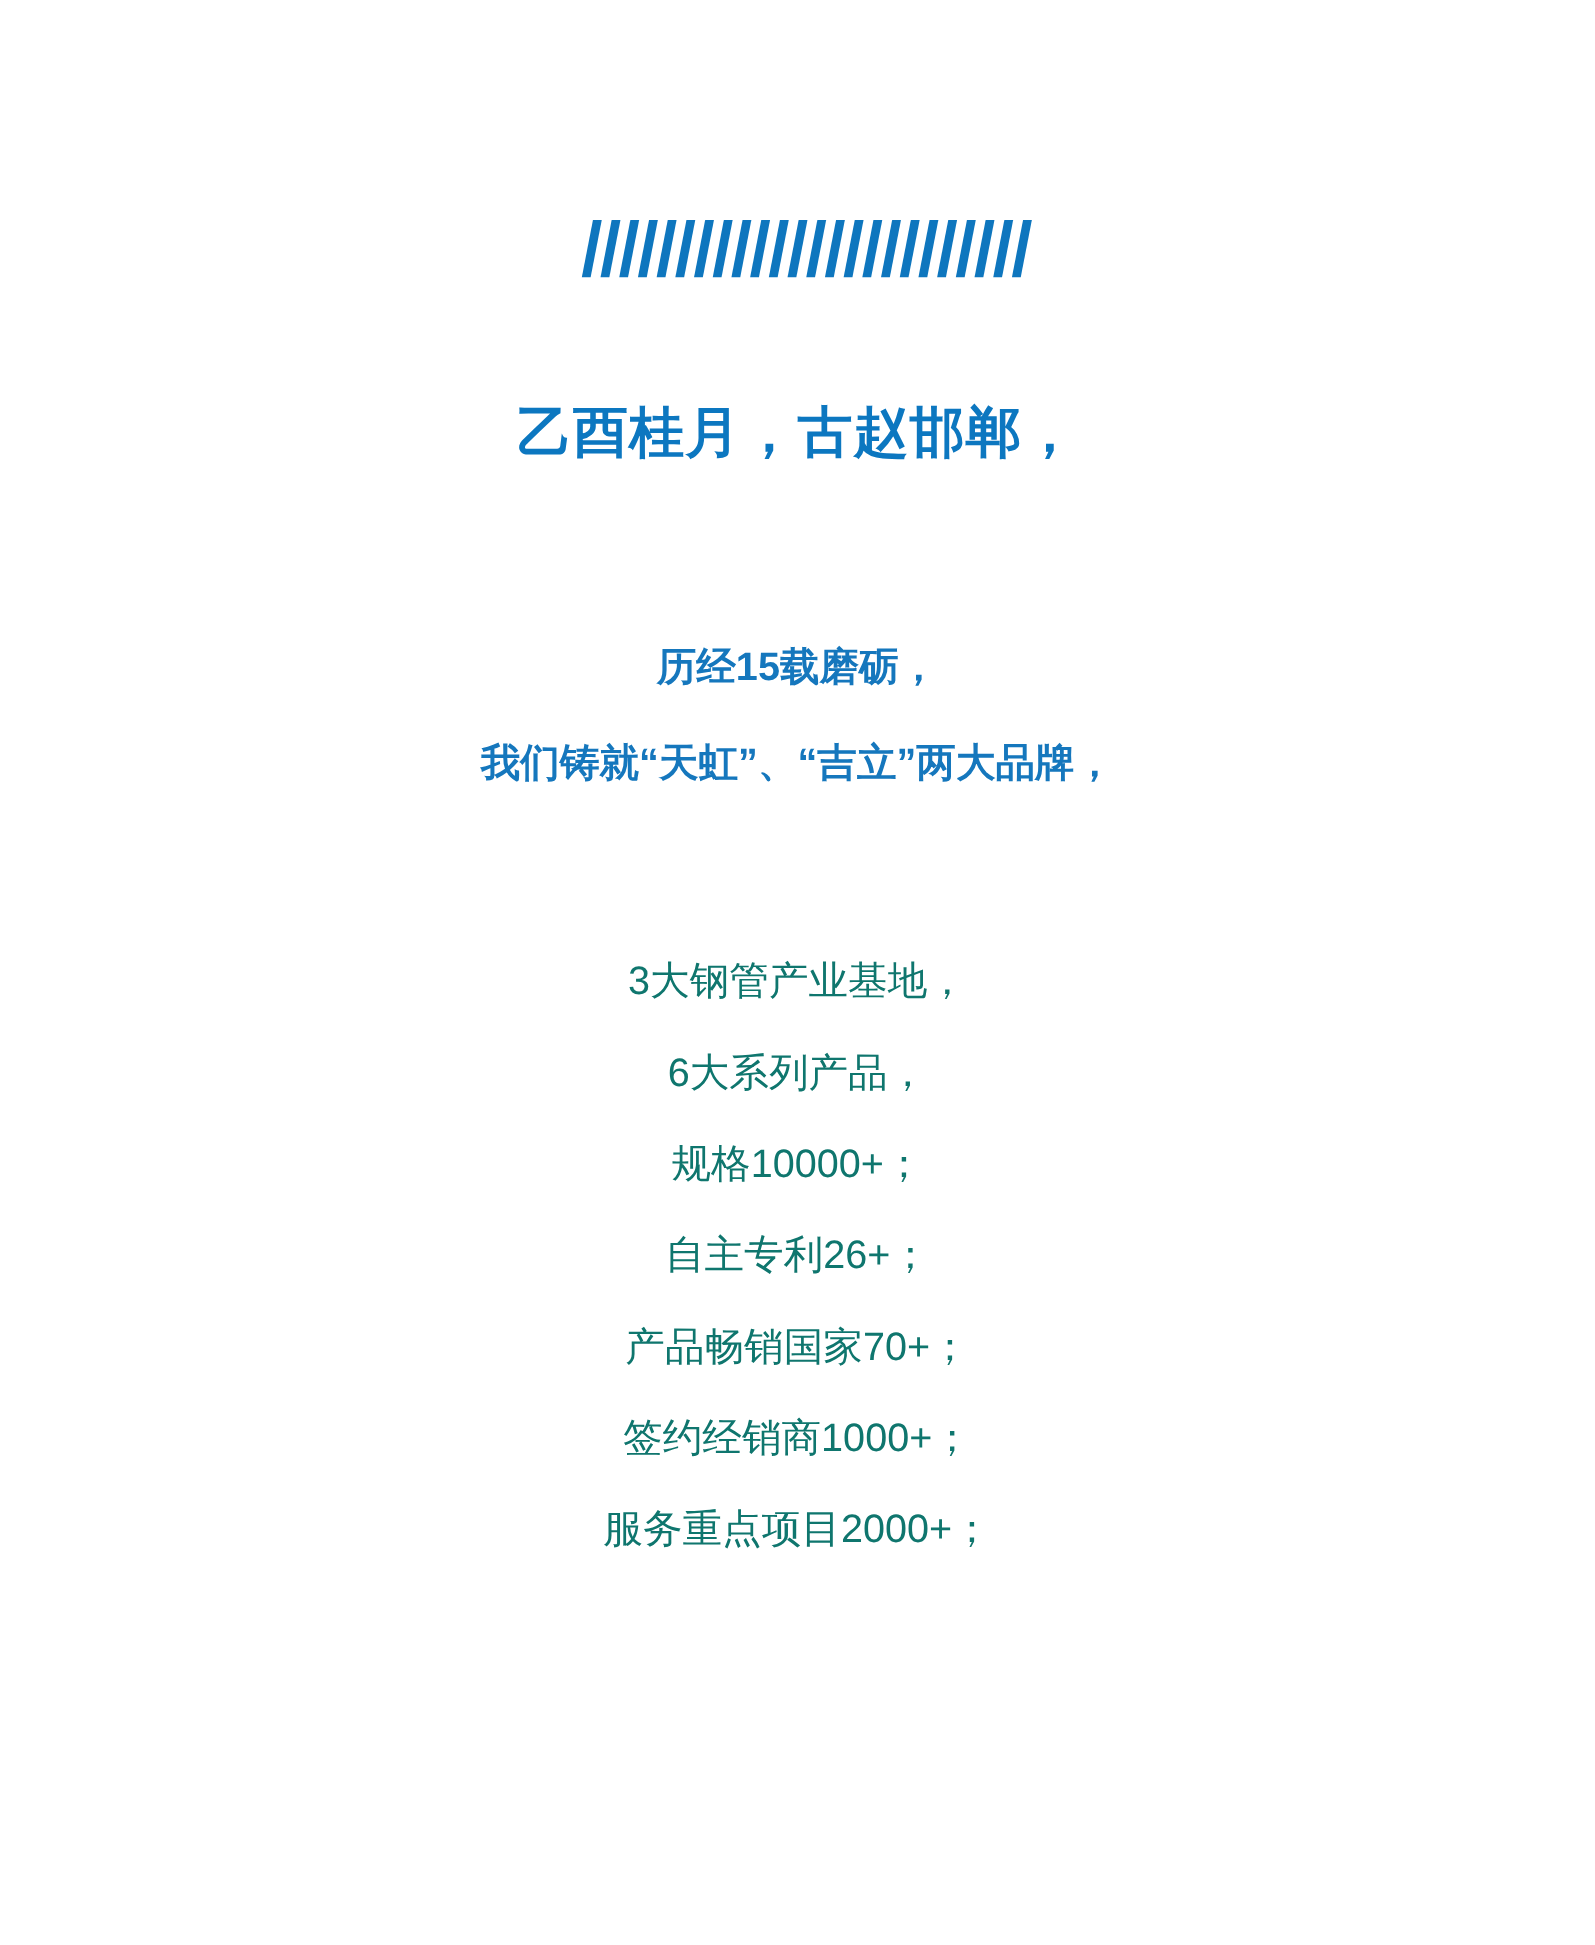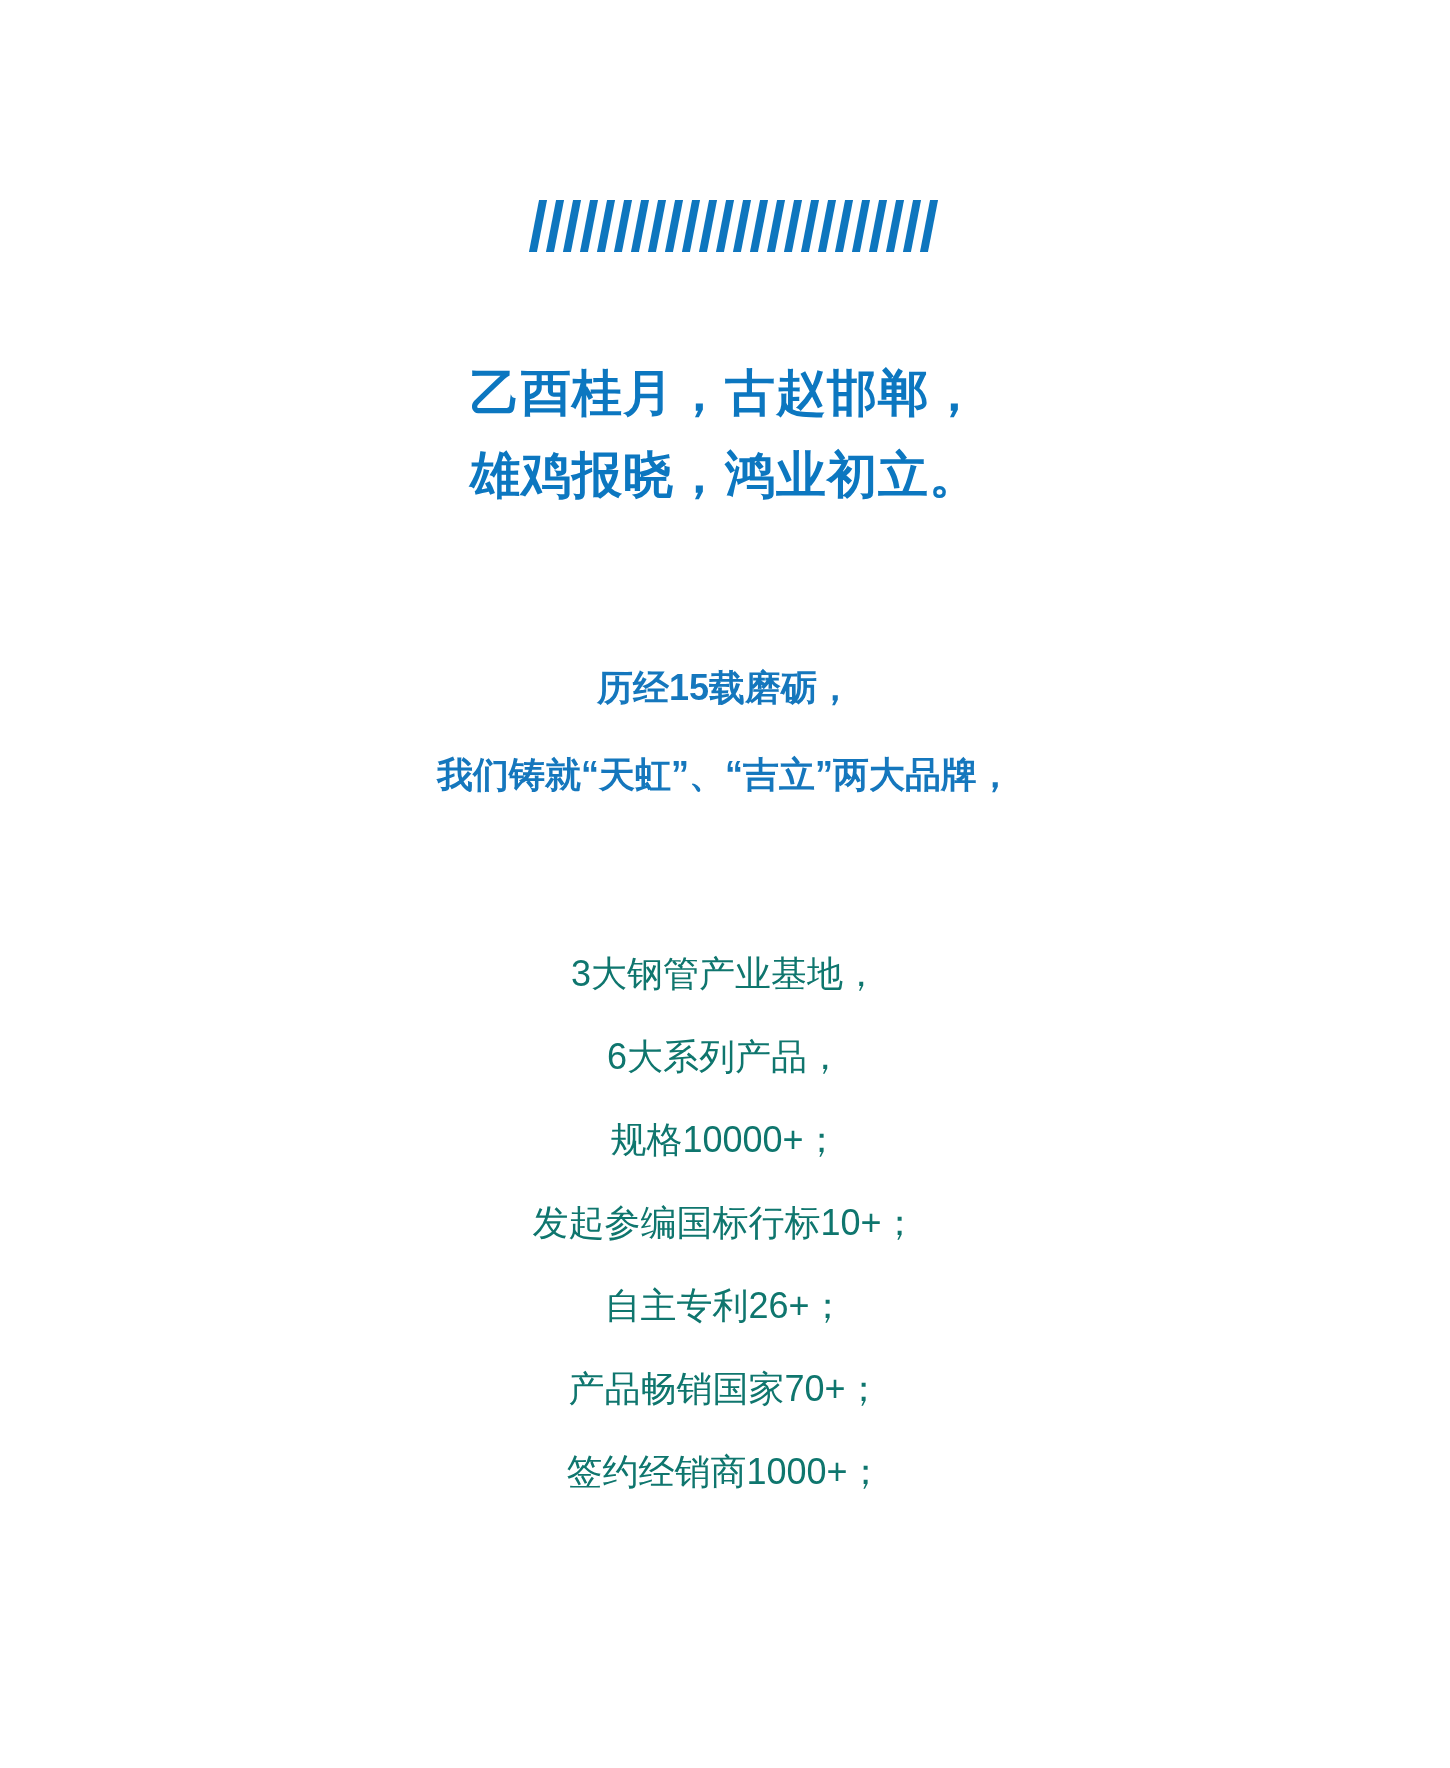--- a/index.html
+++ b/index.html
@@ -88,31 +88,30 @@
       <div class="slash" style="background: rgb(14, 118, 190);"></div>
       <div class="slash" style="background: rgb(14, 118, 190);"></div>
       <div class="slash" style="background: rgb(14, 118, 190);"></div>
       <div class="slash" style="background: rgb(14, 118, 190);"></div>
       <div class="slash" style="background: rgb(14, 118, 190);"></div>
       <div class="slash" style="background: rgb(14, 118, 190);"></div>
     </div>
 
   <div class="heading">
     <div class="line">乙酉桂月，古赵邯郸，</div>
-    <div class="line">雄鸡报晓，鸿业初立。</div>
   </div>
 
   <div class="intro">
     <div class="line">历经15载磨砺，</div>
     <div class="line">我们铸就“天虹”、“吉立”两大品牌，</div>
   </div>
 
   <div class="stats">
     <div class="line">3大钢管产业基地，</div>
     <div class="line">6大系列产品，</div>
     <div class="line">规格10000+；</div>
-    <div class="line">发起参编国标行标10+；</div>
     <div class="line">自主专利26+；</div>
     <div class="line">产品畅销国家70+；</div>
     <div class="line">签约经销商1000+；</div>
+    <div class="line">服务重点项目2000+；</div>
   </div>
 
 </div>
 
 </body></html>

